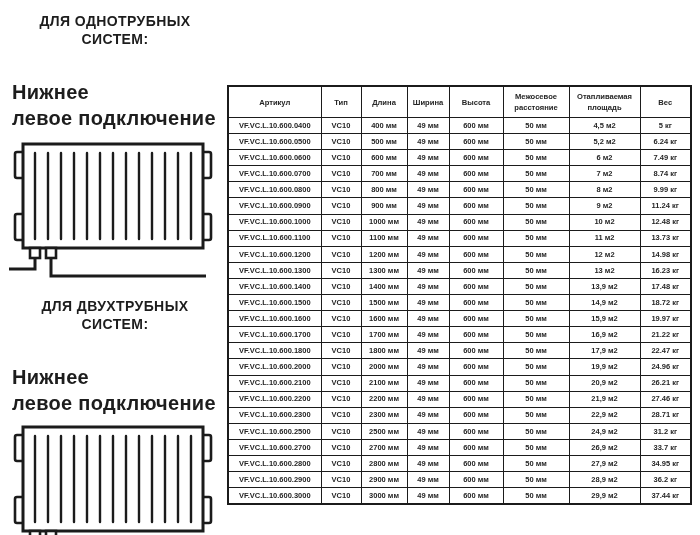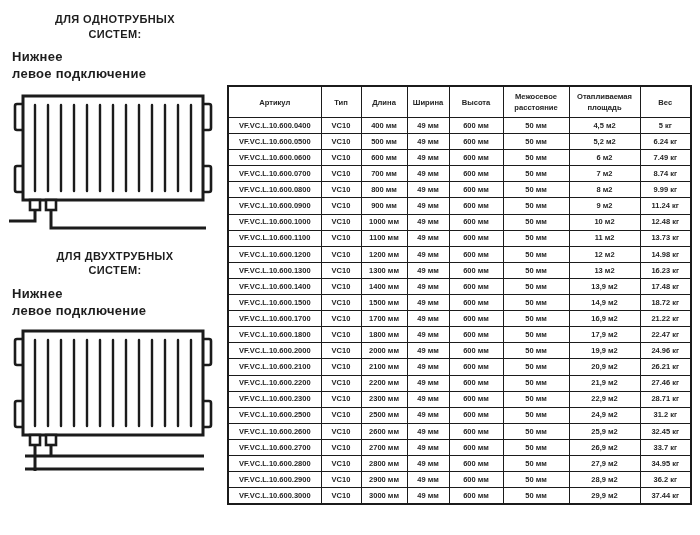--- a/index.html
+++ b/index.html
@@ -13,33 +13,33 @@
   }
 
   
   .left-panel {
     position: absolute;
     left: 8px; top: 12px;
     width: 214px;
   }
   .section-title {
     font-weight: bold;
-    font-size: 11px;
+    font-size: 14px;
     line-height: 1.32;
     text-align: center;
     letter-spacing: 0.4px;
     color: #1d1d1d;
   }
   .section-sub {
     font-weight: bold;
-    font-size: 13px;
+    font-size: 20px;
     line-height: 1.3;
     text-align: left;
     letter-spacing: 0.3px;
-    margin-top: 8px;
+    margin-top: 30px;
     padding-left: 4px;
     color: #1d1d1d;
   }
   .diagram-wrap { margin-top: 5px; }
   .diagram-wrap svg { display: block; }
   .section-2 { margin-top: 13px; }
 
   
   .table-wrap {
     position: absolute;
@@ -312,20 +312,30 @@
           <td>VF.VC.L.10.600.1500</td>
           <td>VC10</td>
           <td>1500 мм</td>
           <td>49 мм</td>
           <td>600 мм</td>
           <td>50 мм</td>
           <td>14,9 м2</td>
           <td>18.72 кг</td>
         </tr>
         <tr>
+          <td>VF.VC.L.10.600.1600</td>
+          <td>VC10</td>
+          <td>1600 мм</td>
+          <td>49 мм</td>
+          <td>600 мм</td>
+          <td>50 мм</td>
+          <td>15,9 м2</td>
+          <td>19.97 кг</td>
+        </tr>
+        <tr>
           <td>VF.VC.L.10.600.1700</td>
           <td>VC10</td>
           <td>1700 мм</td>
           <td>49 мм</td>
           <td>600 мм</td>
           <td>50 мм</td>
           <td>16,9 м2</td>
           <td>21.22 кг</td>
         </tr>
         <tr>
@@ -380,30 +390,20 @@
         </tr>
         <tr>
           <td>VF.VC.L.10.600.2500</td>
           <td>VC10</td>
           <td>2500 мм</td>
           <td>49 мм</td>
           <td>600 мм</td>
           <td>50 мм</td>
           <td>24,9 м2</td>
           <td>31.2 кг</td>
-        </tr>
-        <tr>
-          <td>VF.VC.L.10.600.2600</td>
-          <td>VC10</td>
-          <td>2600 мм</td>
-          <td>49 мм</td>
-          <td>600 мм</td>
-          <td>50 мм</td>
-          <td>25,9 м2</td>
-          <td>32.45 кг</td>
         </tr>
         <tr>
           <td>VF.VC.L.10.600.2700</td>
           <td>VC10</td>
           <td>2700 мм</td>
           <td>49 мм</td>
           <td>600 мм</td>
           <td>50 мм</td>
           <td>26,9 м2</td>
           <td>33.7 кг</td>

